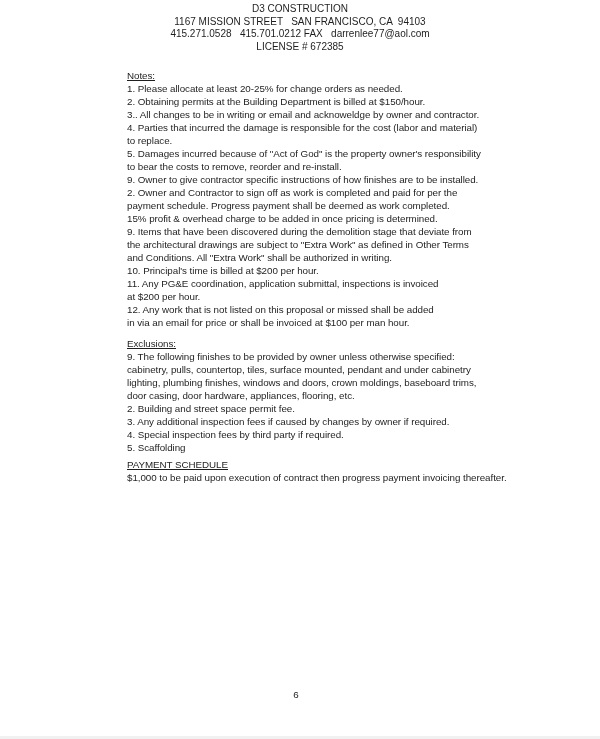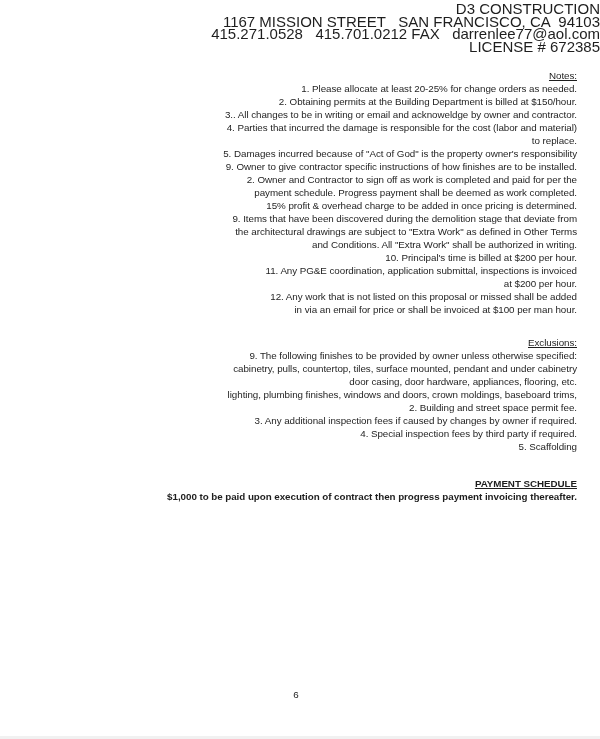--- a/index.html
+++ b/index.html
@@ -10,42 +10,41 @@
     background: var(--page-bg, #ffffff);
     color: var(--text, #1e1e1e);
     font-family: "Liberation Sans", sans-serif;
     overflow: hidden;
   }
   .header {
     position: absolute;
     top: 3px;
     left: 0;
     width: 100%;
-    text-align: right;
-    font-size: 15px;
+    text-align: center;
+    font-size: 10px;
     line-height: 12.6px;
   }
   .header .hline { white-space: pre; }
   .content {
     position: absolute;
     left: 127px;
     top: 69px;
     width: 450px;
     font-size: 9.8px;
     line-height: 13px;
     letter-spacing: -0.05px;
-    text-align: right;
   }
   .section-heading {
     text-decoration: underline;
     white-space: pre;
   }
   .line { white-space: pre; }
-  .section-exclusions { margin-top: 20px; }
-  .section-payment { margin-top: 24px; font-weight: bold; }
+  .section-exclusions { margin-top: 8px; }
+  .section-payment { margin-top: 4px; }
   .footer {
     position: absolute;
     top: 689px;
     left: 0;
     width: 592px;
     text-align: center;
     font-size: 9.8px;
   }
   .scan-edge {
     position: absolute;
@@ -72,42 +71,43 @@
 
     <div class="section section-notes">
       <div class="section-heading">Notes:</div>
       <div>
           <div class="line">1. Please allocate at least 20-25% for change orders as needed.</div>
           <div class="line">2. Obtaining permits at the Building Department is billed at $150/hour.</div>
           <div class="line">3.. All changes to be in writing or email and acknoweldge by owner and contractor.</div>
           <div class="line">4. Parties that incurred the damage is responsible for the cost (labor and material)</div>
           <div class="line">to replace.</div>
           <div class="line">5. Damages incurred because of "Act of God" is the property owner's responsibility</div>
+          <div class="line">to bear the costs to remove, reorder and re-install.</div>
           <div class="line">9. Owner to give contractor specific instructions of how finishes are to be installed.</div>
           <div class="line">2. Owner and Contractor to sign off as work is completed and paid for per the</div>
           <div class="line">payment schedule. Progress payment shall be deemed as work completed.</div>
           <div class="line">15% profit &amp; overhead charge to be added in once pricing is determined.</div>
           <div class="line">9. Items that have been discovered during the demolition stage that deviate from</div>
           <div class="line">the architectural drawings are subject to "Extra Work" as defined in Other Terms</div>
           <div class="line">and Conditions. All "Extra Work" shall be authorized in writing.</div>
           <div class="line">10. Principal's time is billed at $200 per hour.</div>
           <div class="line">11. Any PG&amp;E coordination, application submittal, inspections is invoiced</div>
           <div class="line">at $200 per hour.</div>
           <div class="line">12. Any work that is not listed on this proposal or missed shall be added</div>
           <div class="line">in via an email for price or shall be invoiced at $100 per man hour.</div>
         </div>
     </div>
 
     <div class="section section-exclusions">
       <div class="section-heading">Exclusions:</div>
       <div>
           <div class="line">9. The following finishes to be provided by owner unless otherwise specified:</div>
           <div class="line">cabinetry, pulls, countertop, tiles, surface mounted, pendant and under cabinetry</div>
+          <div class="line">lighting, plumbing finishes, windows and doors, crown moldings, baseboard trims,</div>
           <div class="line">door casing, door hardware, appliances, flooring, etc.</div>
-          <div class="line">lighting, plumbing finishes, windows and doors, crown moldings, baseboard trims,</div>
           <div class="line">2. Building and street space permit fee.</div>
           <div class="line">3. Any additional inspection fees if caused by changes by owner if required.</div>
           <div class="line">4. Special inspection fees by third party if required.</div>
           <div class="line">5. Scaffolding</div>
         </div>
     </div>
 
     <div class="section section-payment">
       <div class="section-heading">PAYMENT SCHEDULE</div>
       <div>

